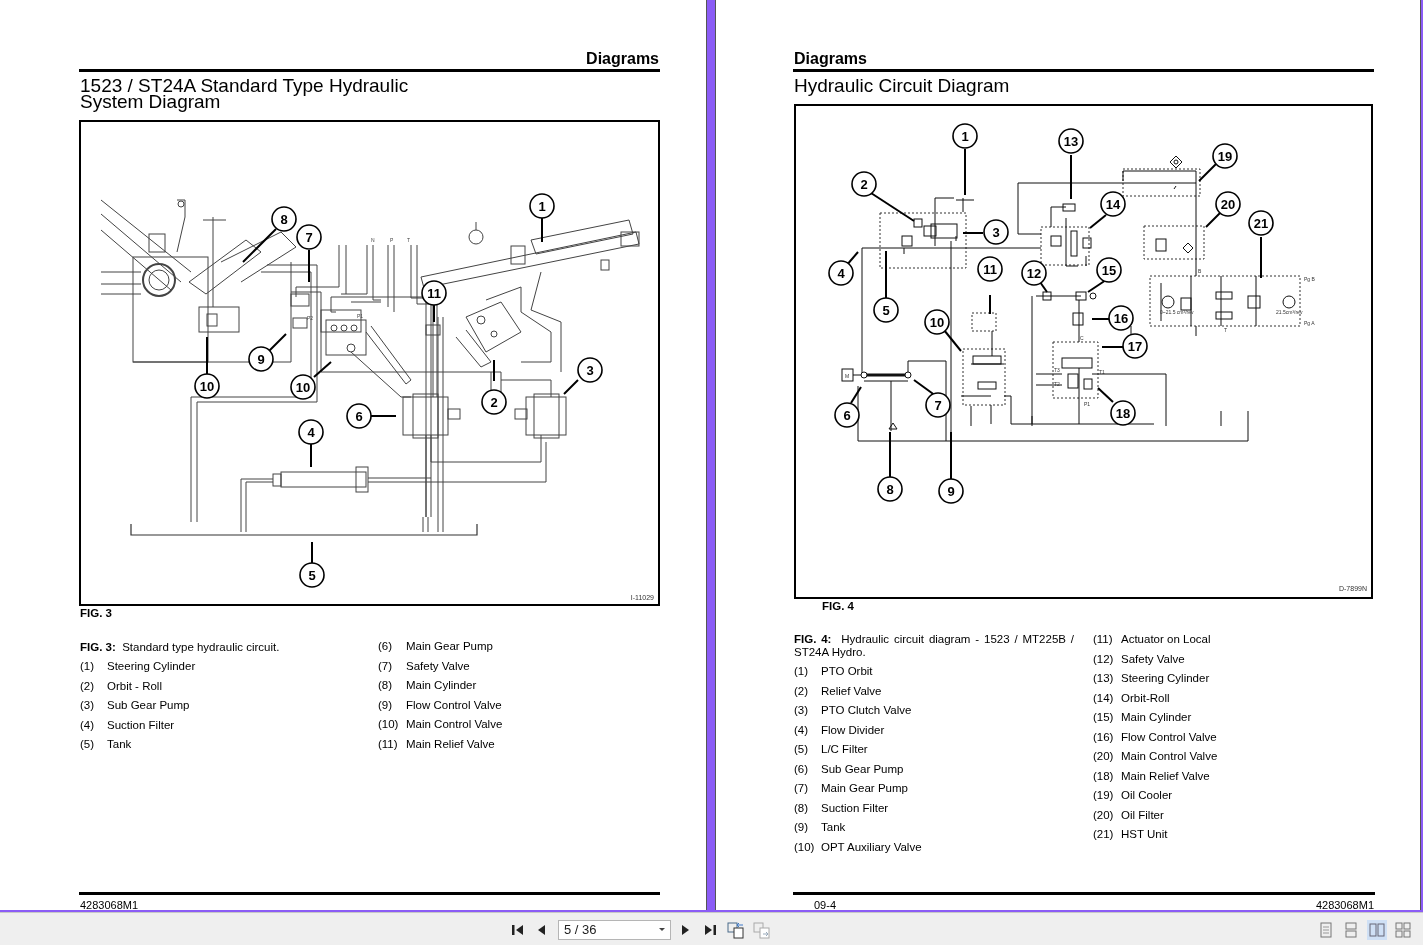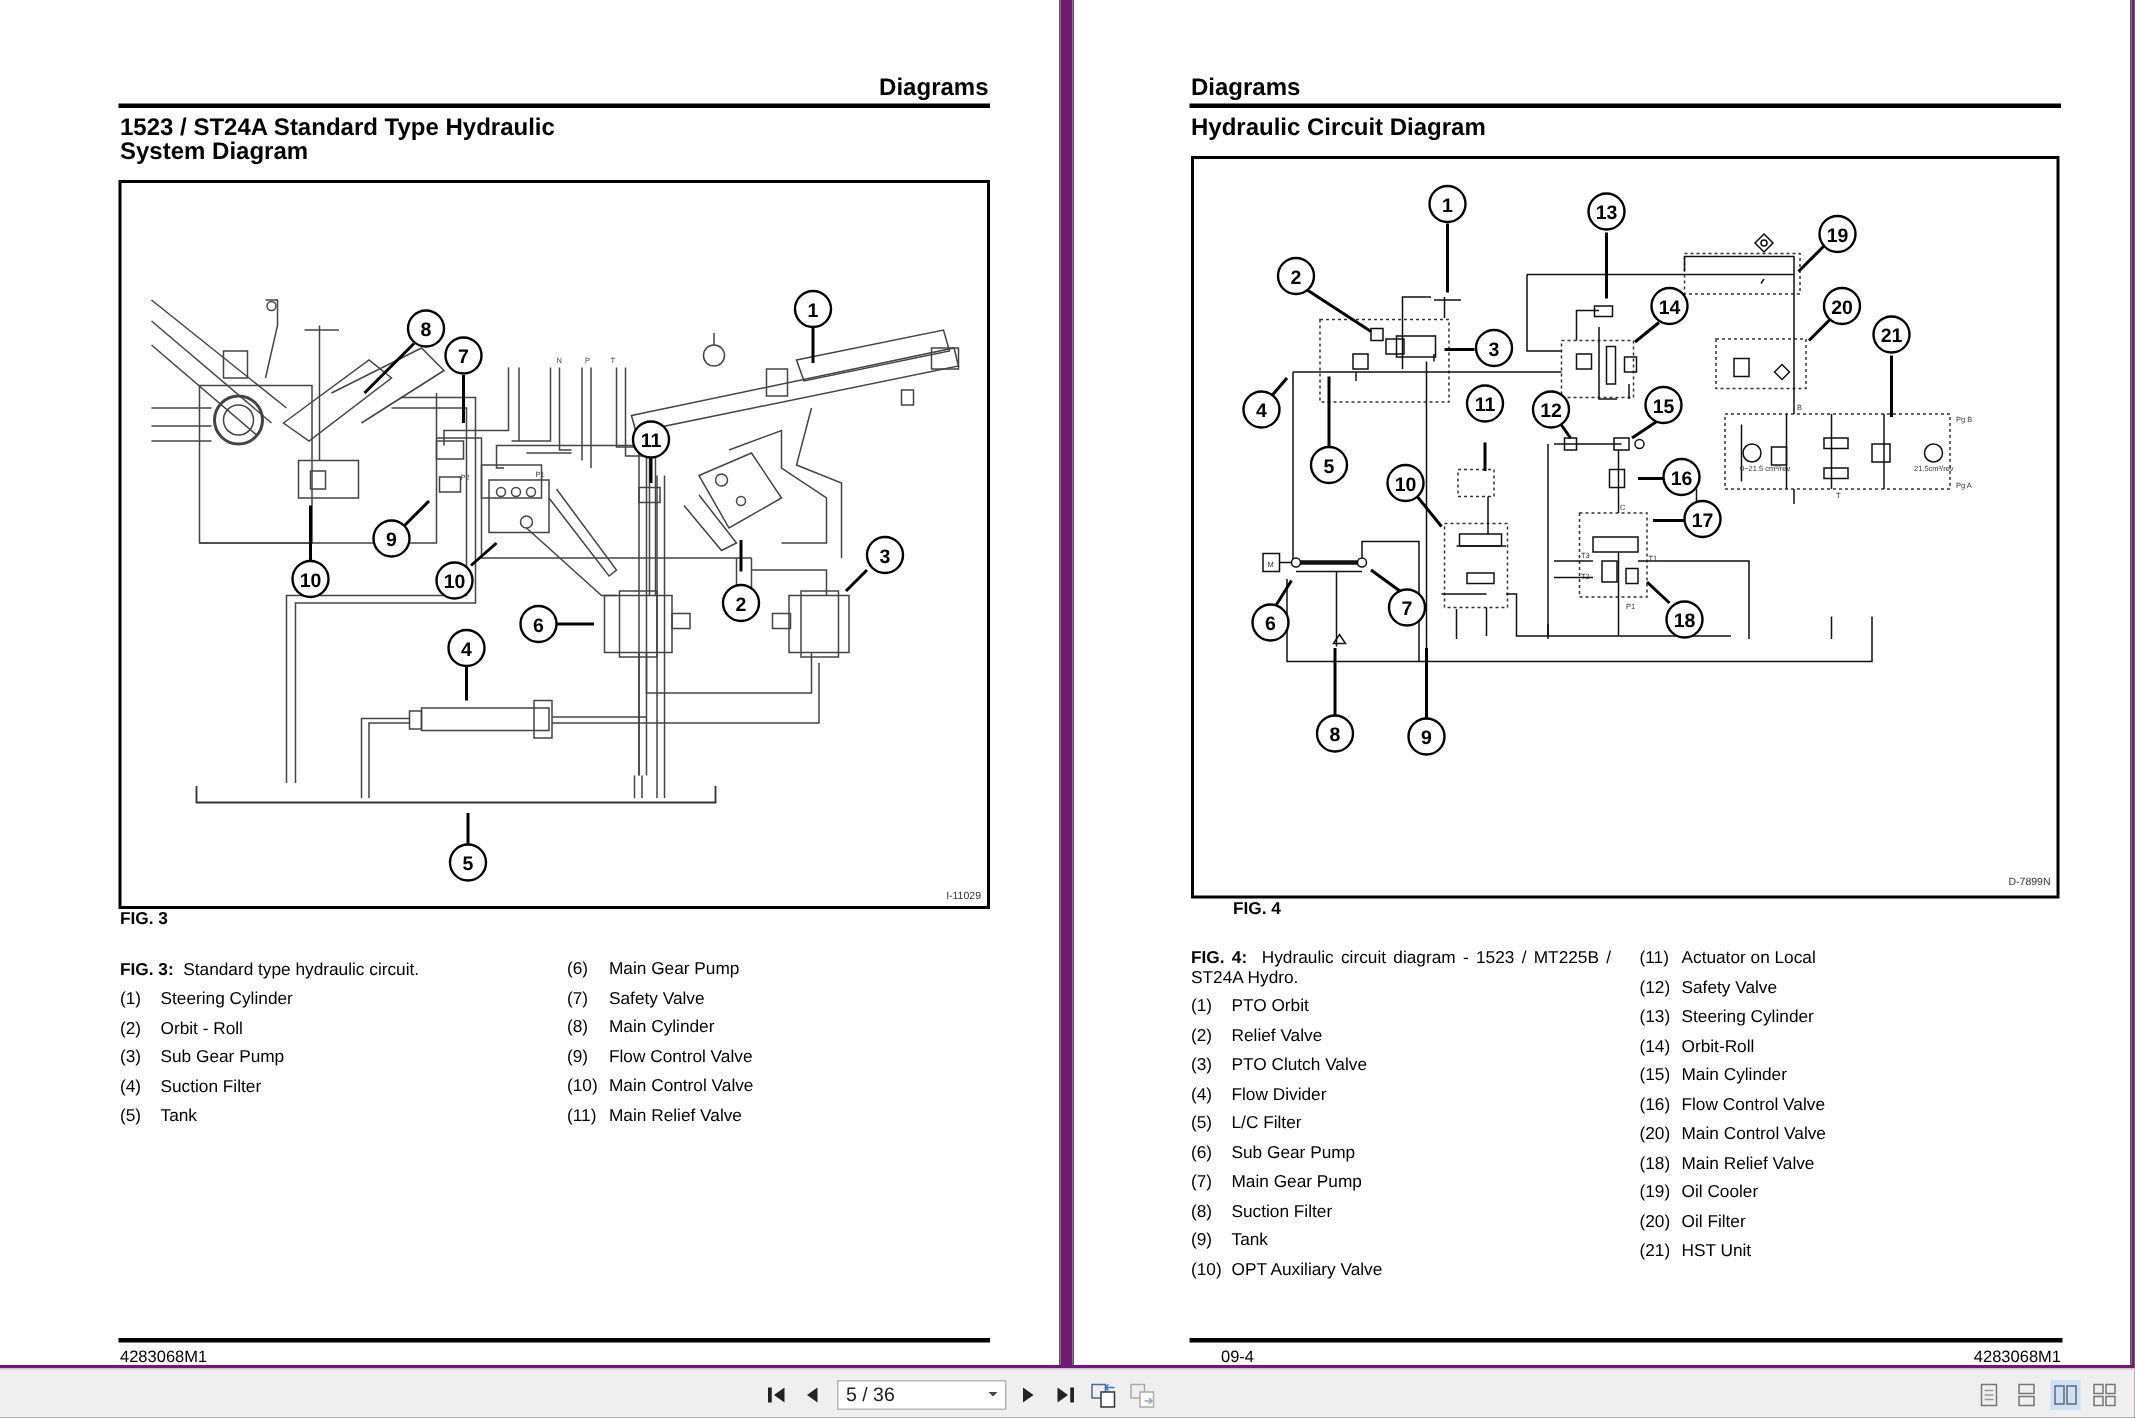--- a/index.html
+++ b/index.html
@@ -1,23 +1,23 @@
 <!DOCTYPE html>
 <html><head>
 <meta charset="utf-8">
 <style>
   html,body{margin:0;padding:0;}
   body{width:1423px;height:945px;overflow:hidden;background:#a8a8a8;font-family:"Liberation Sans",sans-serif;position:relative;color:#000;}
-  .viewport{position:absolute;left:0;top:0;width:1423px;height:912px;background:#701a75;overflow:hidden;}
+  .viewport{position:absolute;left:0;top:0;width:1423px;height:912px;background:#8b5cf6;overflow:hidden;}
   .page{position:absolute;top:0;height:910px;background:#fff;}
   .page.left{left:0;width:706px;border-right:1px solid #555;}
   .page.right{left:715px;width:704px;border-left:1px solid #555;border-right:1px solid #555;}
   .hdr{position:absolute;font-weight:bold;font-size:16px;}
   .rule-thick{position:absolute;height:3px;background:#000;}
-  .subtitle{position:absolute;font-weight:bold;font-size:16px;line-height:16px;}
+  .subtitle{position:absolute;font-weight:normal;font-size:19px;line-height:16px;}
   .figbox{position:absolute;border:2px solid #000;background:#fff;box-sizing:border-box;}
   .figid{position:absolute;font-size:7px;color:#333;}
   .figlabel{position:absolute;font-weight:bold;font-size:11.5px;}
   .cap{position:absolute;font-size:11.5px;line-height:13px;}
   .cap b{font-weight:bold;}
   .list{position:absolute;font-size:11.5px;}
   .li{height:19.5px;display:flex;}
   .li .n{width:27px;}
   .footer-rule{position:absolute;height:3px;background:#000;}
   .footer-txt{position:absolute;font-size:11px;}

